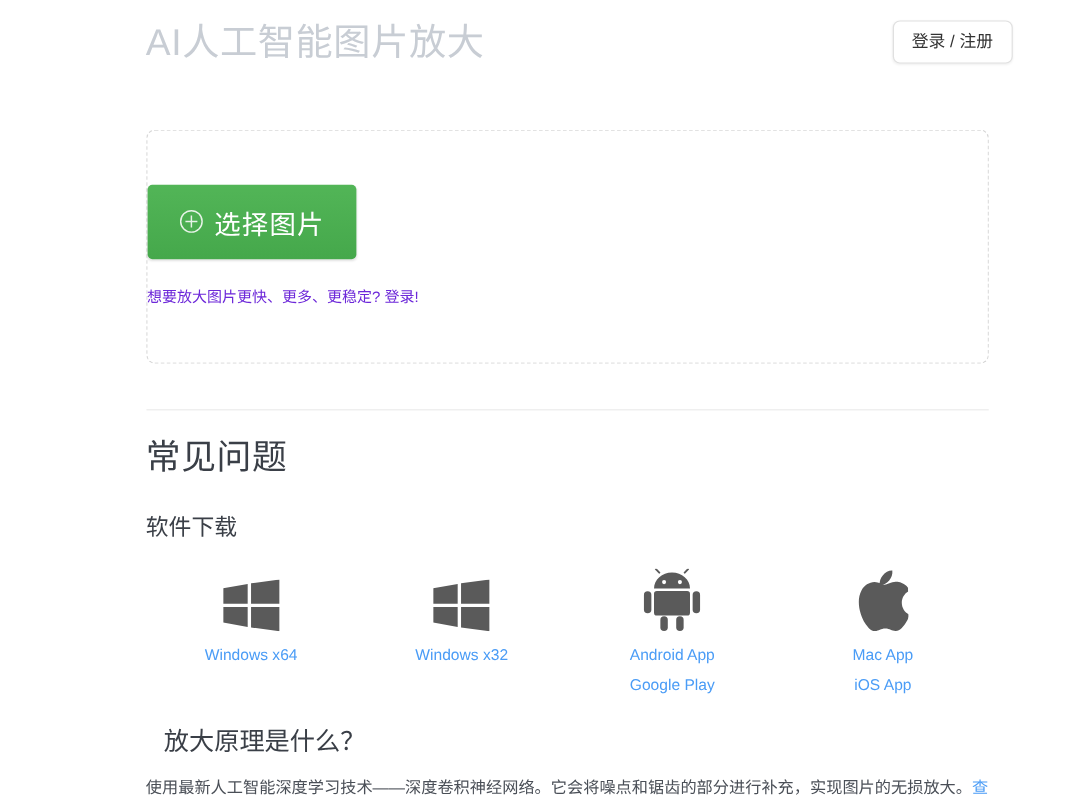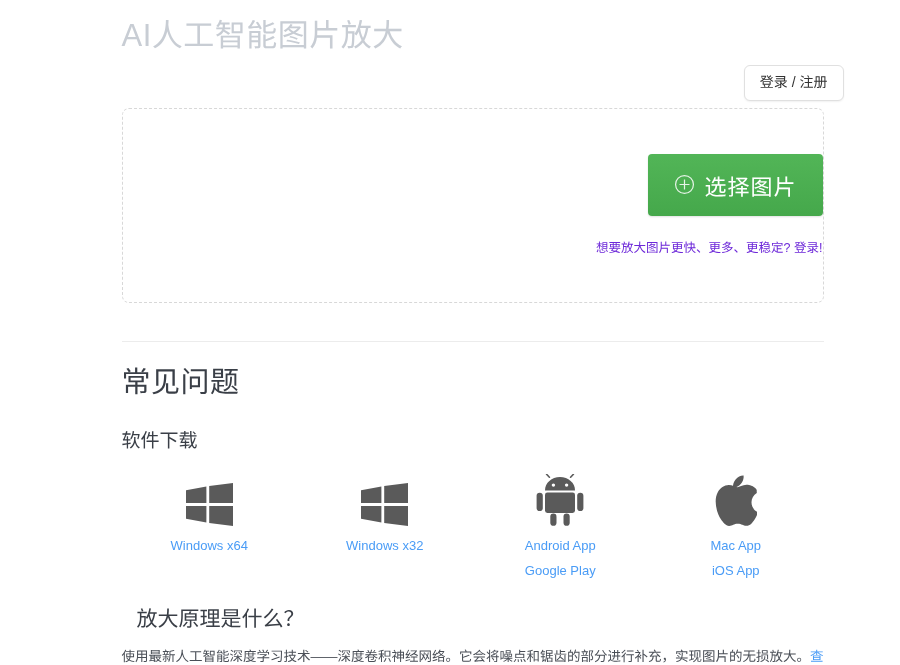--- a/index.html
+++ b/index.html
@@ -52,33 +52,32 @@
     font-size: 14px;
     line-height: 1.2;
     color: #333333;
     background: #ffffff;
     border: 1px solid #e0e0e0;
     border-radius: 6px;
     box-shadow: 0 1px 2px rgba(0,0,0,0.06);
     cursor: pointer;
     white-space: nowrap;
     user-select: none;
-    margin-top: 48px;
   }
 
   
   .dropzone {
     position: relative;
     height: 195px;
     margin-top: 38px;
     border: 1px dashed #d8d8d8;
     border-radius: 7px;
     display: flex;
     flex-direction: column;
-    align-items: flex-end;
+    align-items: flex-start;
     justify-content: center;
   }
   .choose-btn {
     display: inline-flex;
     align-items: center;
     justify-content: center;
     gap: 9px;
     min-width: 161px;
     padding: 15px 26px;
     background: #4caf50;

